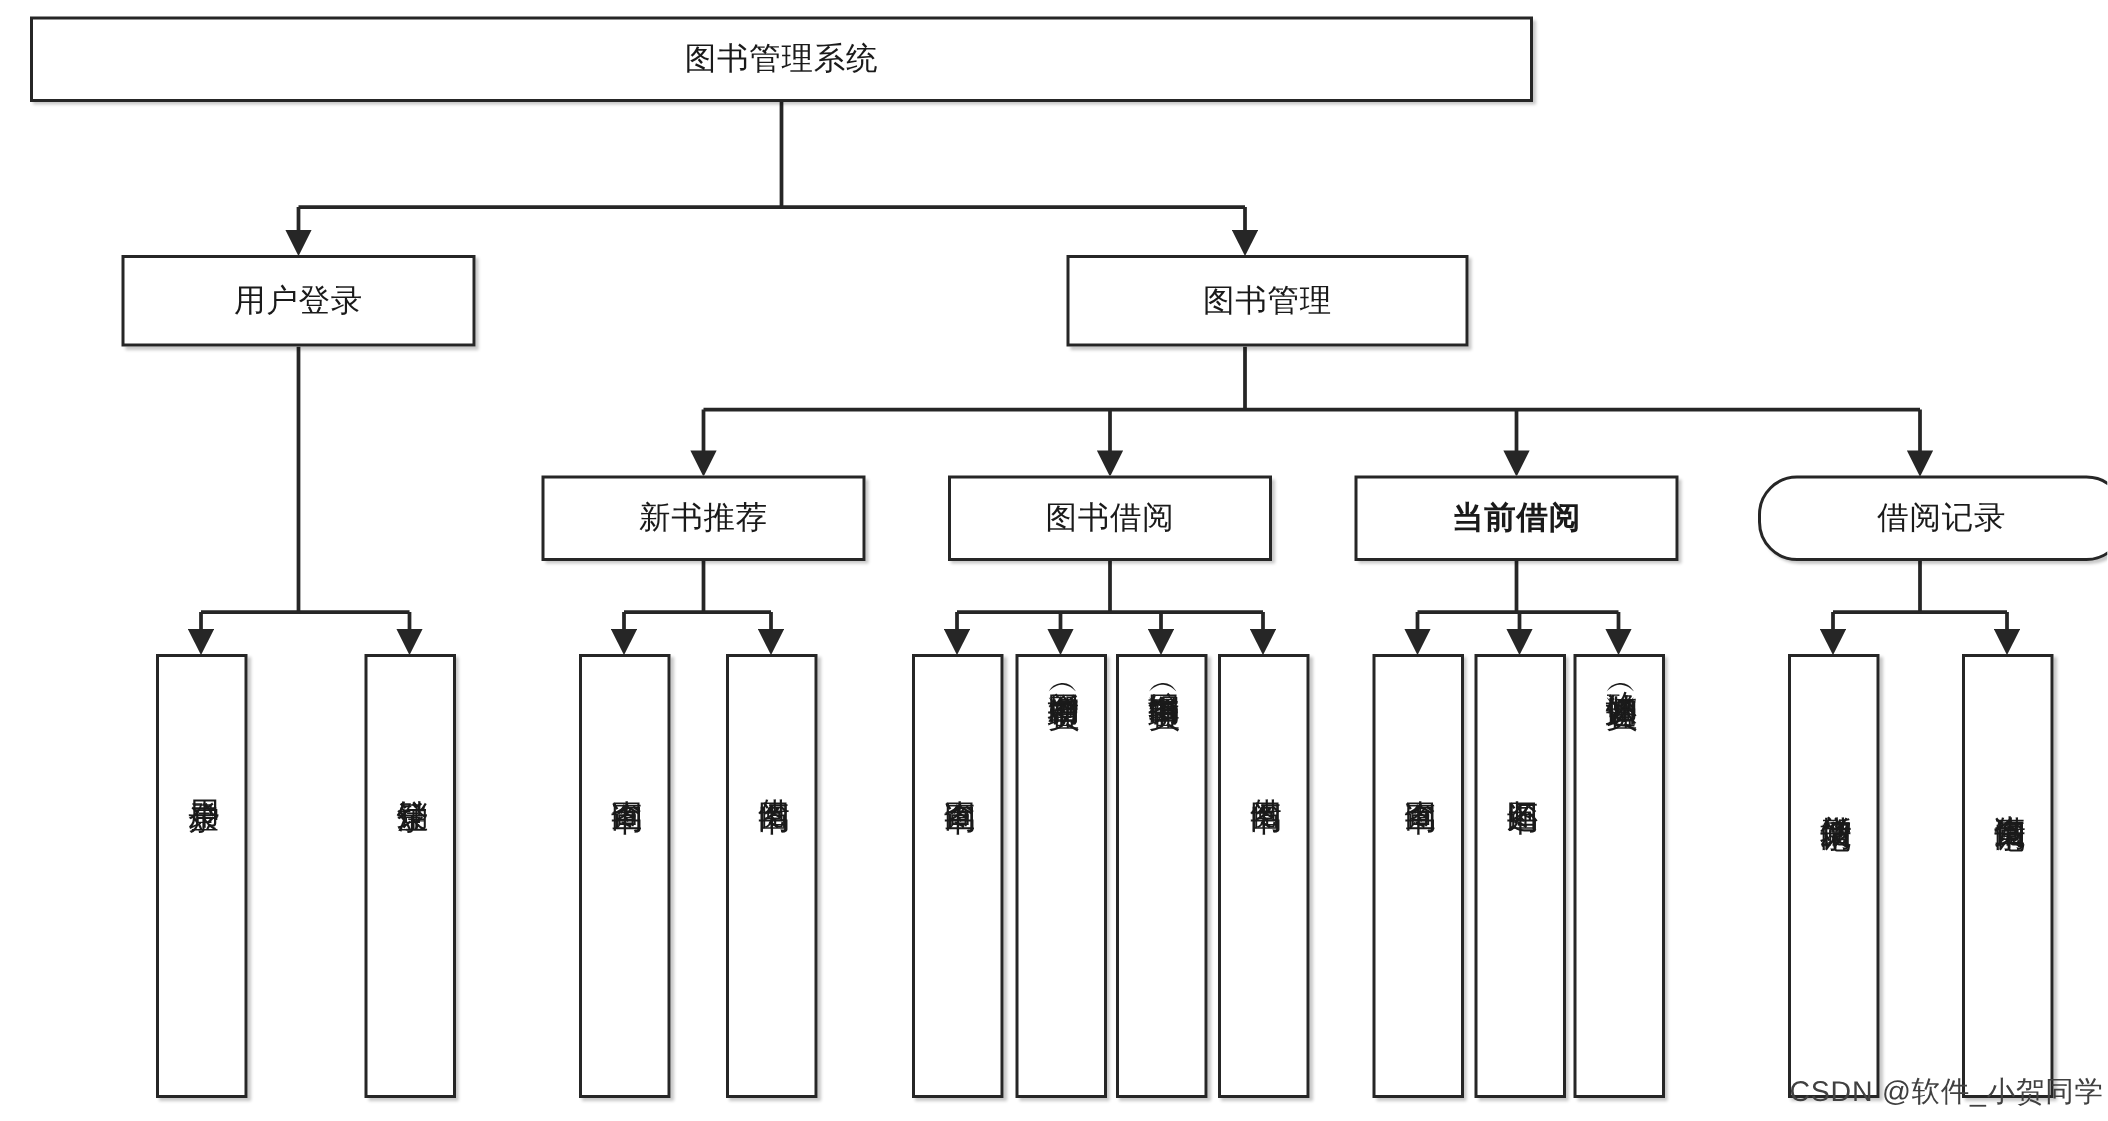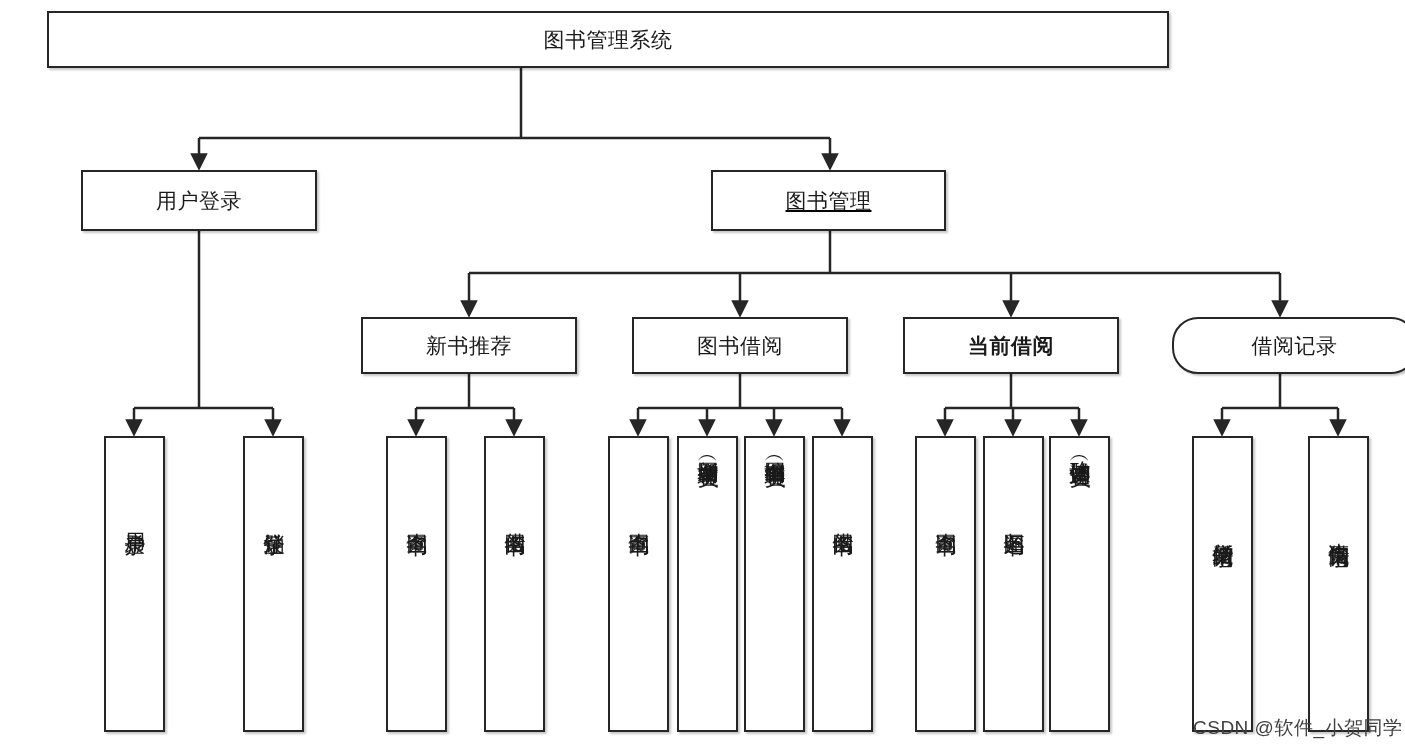--- a/index.html
+++ b/index.html
@@ -115,28 +115,28 @@
       <path d="M 1013 408 L 1013 428" marker-end="url(#arrow)"></path>
       <path d="M 1079 408 L 1079 428" marker-end="url(#arrow)"></path>
 
       <path d="M 1280 374 L 1280 408"></path>
       <path d="M 1222 408 L 1338 408"></path>
       <path d="M 1222 408 L 1222 428" marker-end="url(#arrow)"></path>
       <path d="M 1338 408 L 1338 428" marker-end="url(#arrow)"></path>
     </g>
   </svg>
 
-  <div class="node" style="left:20px; top:11px; width:1122px; height:57px;margin-left:27px;">
+  <div class="node" style="left:20px; top:11px; width:1002px; height:57px;">
     <span class="lbl">图书管理系统</span>
   </div>
 
   <div class="node" style="left:81px; top:170px; width:236px; height:61px;">
     <span class="lbl">用户登录</span>
   </div>
-  <div class="node" style="left:711px; top:170px; width:235px; height:61px;text-decoration:underline;">
+  <div class="node" style="left:711px; top:170px; width:268px; height:61px;">
     <span class="lbl">图书管理</span>
   </div>
 
   <div class="node" style="left:632px; top:317px; width:216px; height:57px;">
     <span class="lbl">图书借阅</span>
   </div>
   <div class="node" style="left:361px; top:317px; width:216px; height:57px;">
     <span class="lbl">新书推荐</span>
   </div>
   <div class="node" style="left:903px; top:317px; width:216px; height:57px;font-weight:bold;">

